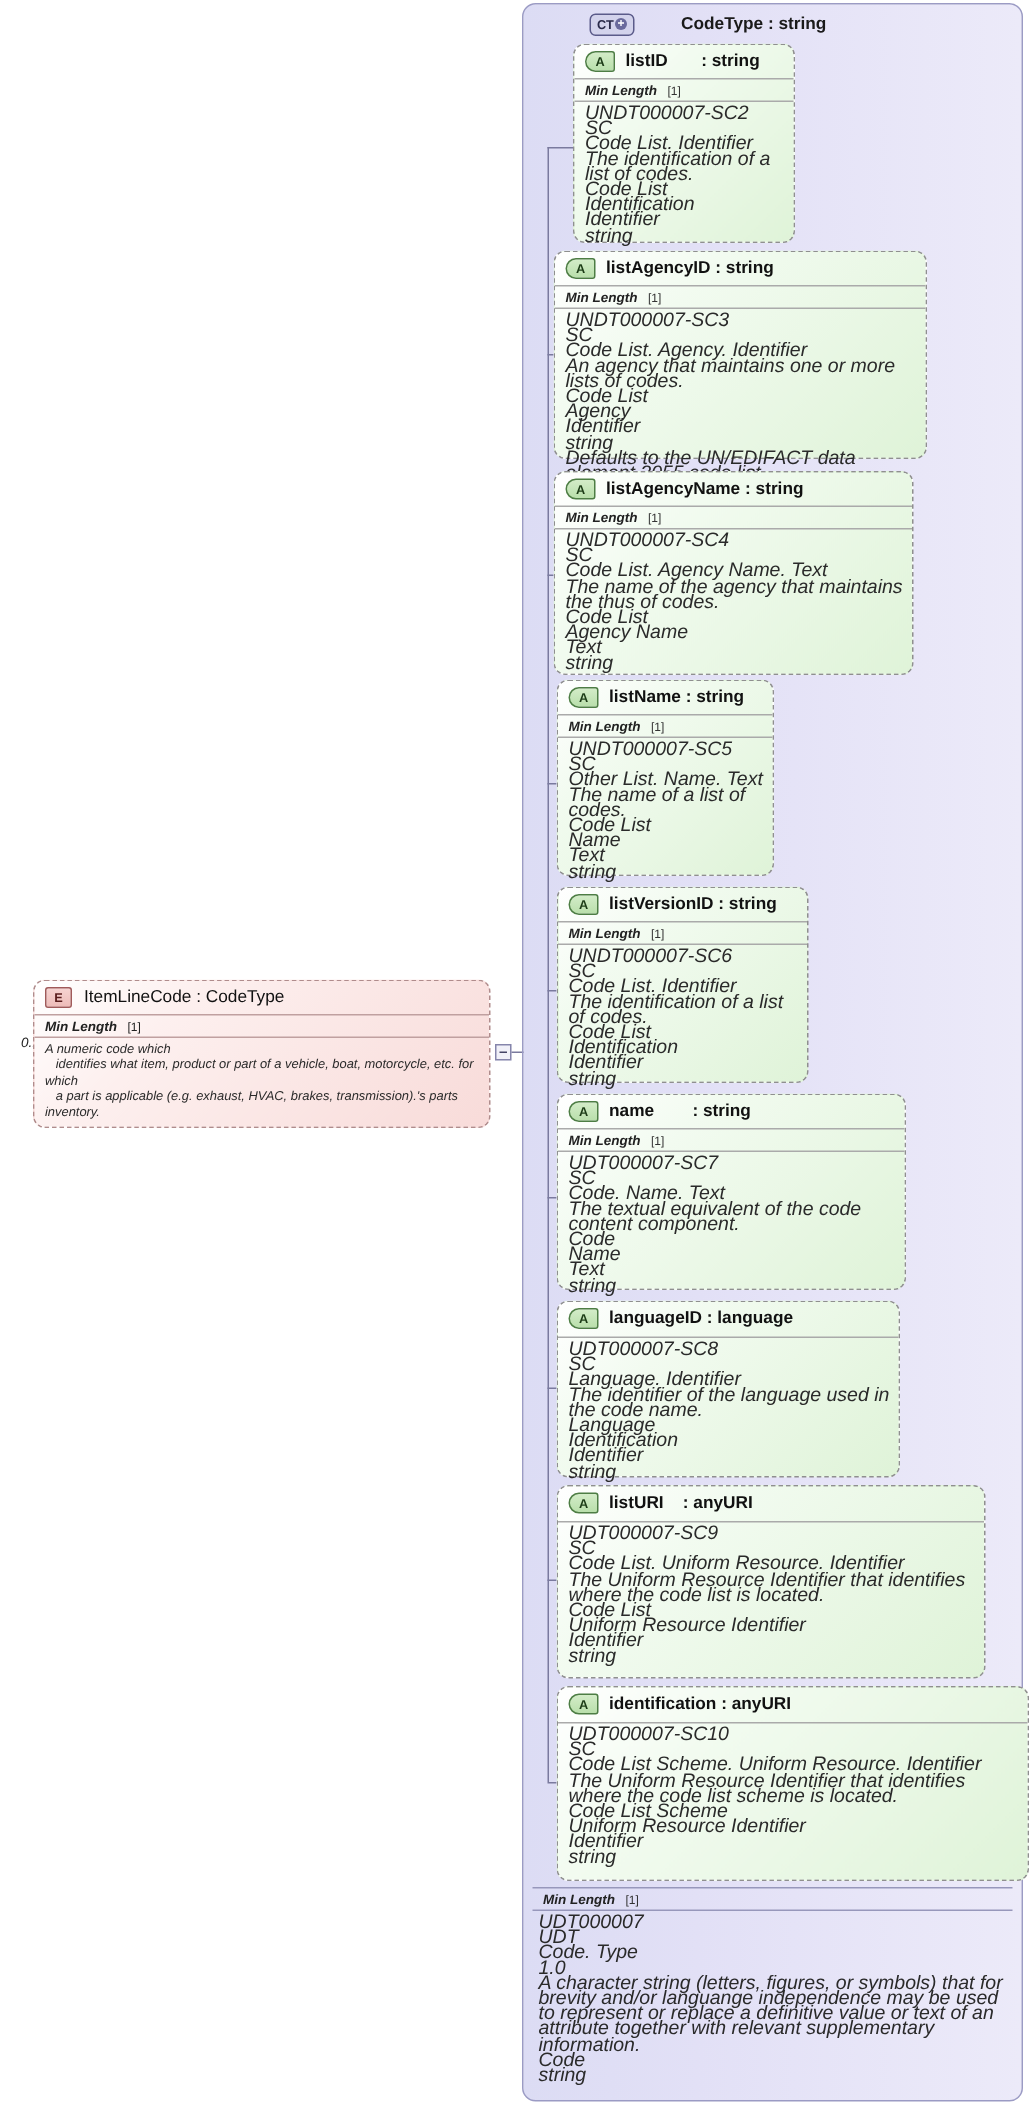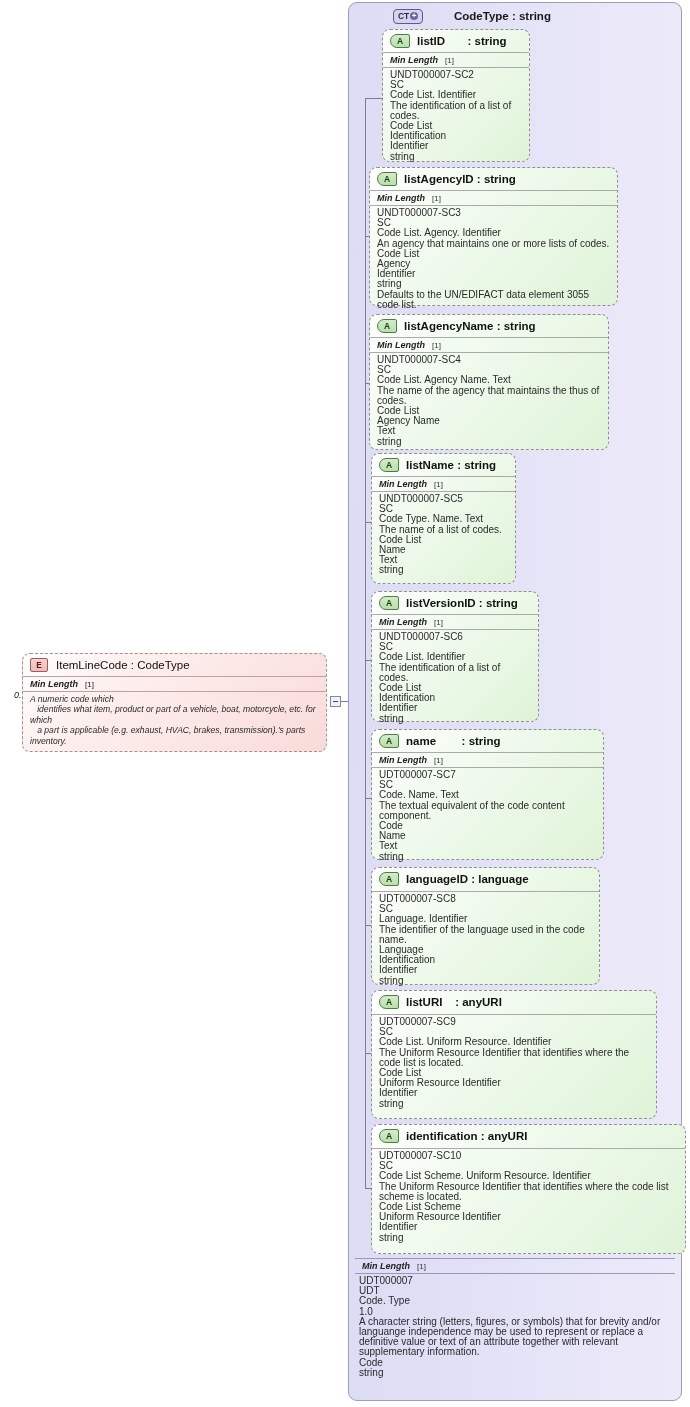--- a/index.html
+++ b/index.html
@@ -123,21 +123,22 @@
     color: #222222;
   }
   .minlen .card {
     font-weight: normal;
     font-style: normal;
     font-size: 8px;
     color: #333;
   }
   .ann {
     padding: 2px 6px 3px 7px;
-    font-size: 10px;
+    font-size: 13px;
+    font-style: italic;
     color: #2a2a2a;
     line-height: 10.2px;
   }
   .ann div { white-space: normal; }
 
   
   .tree-v {
     position: absolute;
     background: #7a7a9e;
     width: 1px;
@@ -365,21 +366,21 @@
           <span class="a-icon">A</span>
           <span class="attr-name">listName : string</span>
         </div>
         <div class="minlen">
           <span>Min Length</span>
           <span class="card">[1]</span>
         </div>
         <div class="ann">
           <div>UNDT000007-SC5</div>
           <div>SC</div>
-          <div>Code Type. Name. Text</div>
+          <div>Other List. Name. Text</div>
           <div>The name of a list of codes.</div>
           <div>Code List</div>
           <div>Name</div>
           <div>Text</div>
           <div>string</div>
         </div>
       </div>
       <div class="attr" style="left: 22px; top: 588px; width: 168px; height: 131px;">
         <div class="attr-head">
           <span class="a-icon">A</span>

